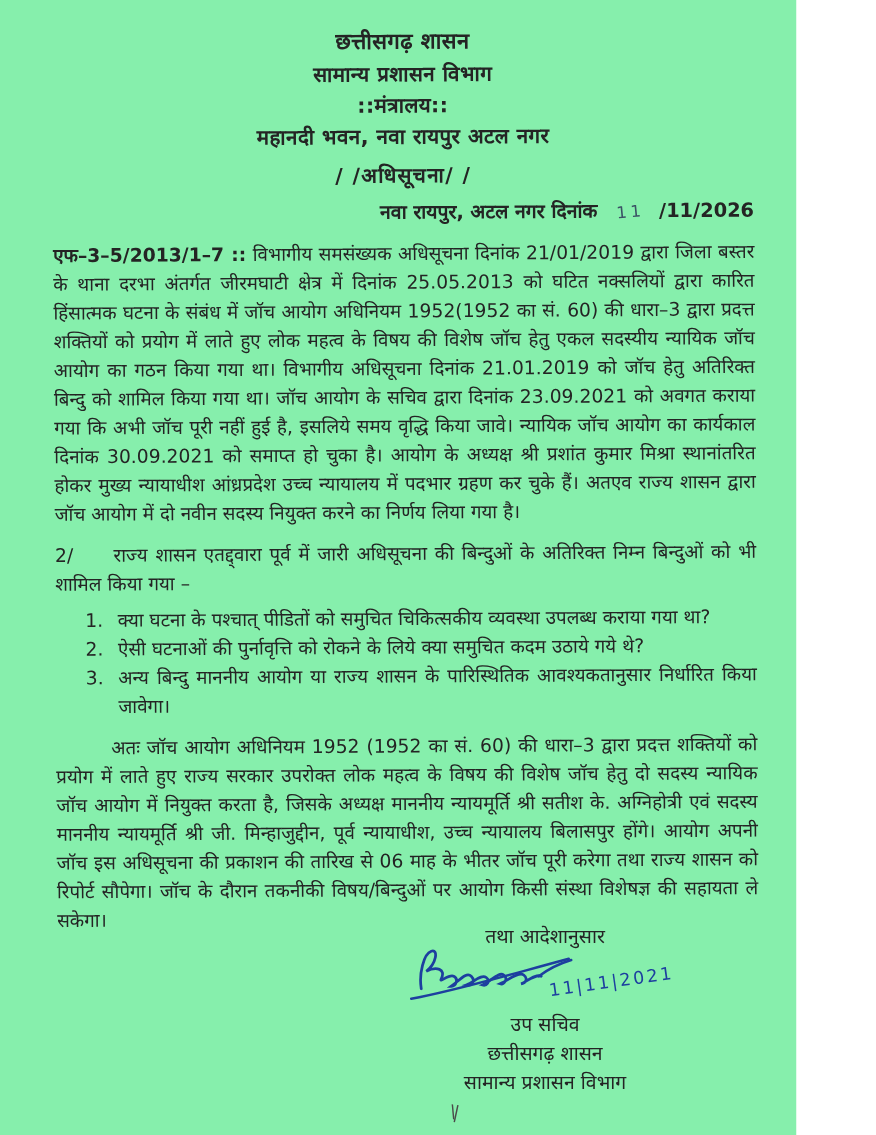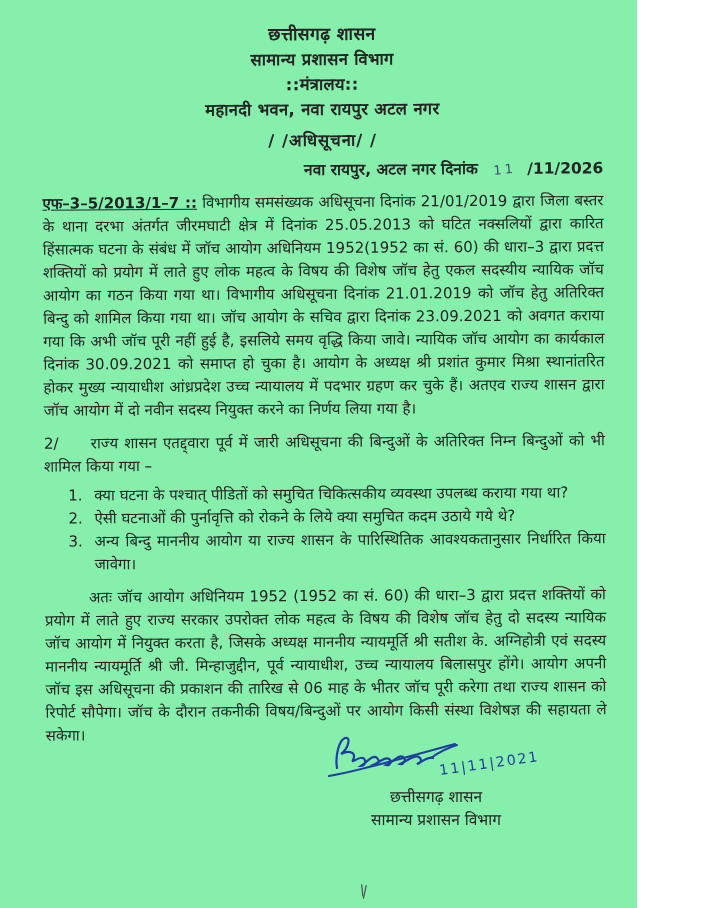--- a/index.html
+++ b/index.html
@@ -27,21 +27,21 @@
   }
   .hand-day{
     display:inline-block; transform:rotate(-5deg);
     color:#33415e; font-weight:normal; font-size:13px; letter-spacing:3px;
     margin:0 6px 0 10px; opacity:.9;
   }
   .para{
     text-align:justify; font-size:15px; line-height:23px;
   }
   .para1{margin-top:8px;}
-  .ref{font-weight:bold;text-decoration:underline;}
+  .ref{font-weight:bold;}
   .para2{margin-top:10px;}
   .para2 .plabel{font-weight:500; margin-right:26px;}
   .pointlist{margin:6px 0 0 24px; padding:0;}
   .pointrow{display:flex; font-size:15px; line-height:23px;}
   .pointrow .num{flex:0 0 26px;}
   .pointrow .ptext{flex:1; text-align:justify;}
   .para3{margin-top:10px; text-indent:44px;}
   .signoff{
     position:absolute; top:738px; right:36px; width:330px;
     text-align:center; font-size:15.5px; line-height:23px;
@@ -100,26 +100,28 @@
         <span class="num">3.</span>
         <span class="ptext">अन्य बिन्दु माननीय आयोग या राज्य शासन के पारिस्थितिक आवश्यकतानुसार निर्धारित किया जावेगा।</span>
       </div>
     </div>
 
     <div class="para para3">अतः जॉच आयोग अधिनियम 1952 (1952 का सं. 60) की धारा–3 द्वारा प्रदत्त शक्तियों को प्रयोग में लाते हुए राज्य सरकार उपरोक्त लोक महत्व के विषय की विशेष जॉच हेतु दो सदस्य न्यायिक जॉच आयोग में नियुक्त करता है, जिसके अध्यक्ष माननीय न्यायमूर्ति श्री सतीश के. अग्निहोत्री एवं सदस्य माननीय न्यायमूर्ति श्री जी. मिन्हाजुद्दीन, पूर्व न्यायाधीश, उच्च न्यायालय बिलासपुर होंगे। आयोग अपनी जॉच इस अधिसूचना की प्रकाशन की तारिख से 06  माह के भीतर जॉच पूरी करेगा तथा राज्य शासन को रिपोर्ट सौपेगा। जॉच के दौरान तकनीकी विषय/बिन्दुओं पर आयोग किसी संस्था विशेषज्ञ की सहायता ले सकेगा।</div>
 
   </div>
 
   <div class="signoff">
+    <div>तथा आदेशानुसार</div>
     <div class="sig-area">
       <svg class="sig-svg" width="170" height="55" viewBox="0 0 170 55">
         <path d="M14 40 C12 28 16 12 22 10 C28 8 26 20 18 26 C26 22 34 24 30 32 C28 36 36 28 40 30 C44 32 42 38 38 38 C44 34 50 26 54 30 C58 34 54 38 50 37 C56 35 62 28 66 31 C70 34 66 38 63 37 C70 34 76 26 80 29 C84 32 80 37 77 36 C84 33 92 26 96 29 C100 32 97 36 94 36 C100 33 106 28 110 30" fill="none" stroke="#1d3f9f" stroke-width="2.2" stroke-linecap="round"></path>
         <path d="M6 48 C40 42 80 30 132 16" fill="none" stroke="#1d3f9f" stroke-width="2" stroke-linecap="round"></path>
         <path d="M108 30 C116 24 124 20 134 17" fill="none" stroke="#1d3f9f" stroke-width="2" stroke-linecap="round"></path>
       </svg>
       <span class="sig-date">11|11|2021</span>
     </div>
+    <div>उप सचिव</div>
     <div>छत्तीसगढ़ शासन</div>
     <div>सामान्य प्रशासन विभाग</div>
   </div>
 
   <div class="stray-mark">\|</div>
 </div>
 
 </body></html>

